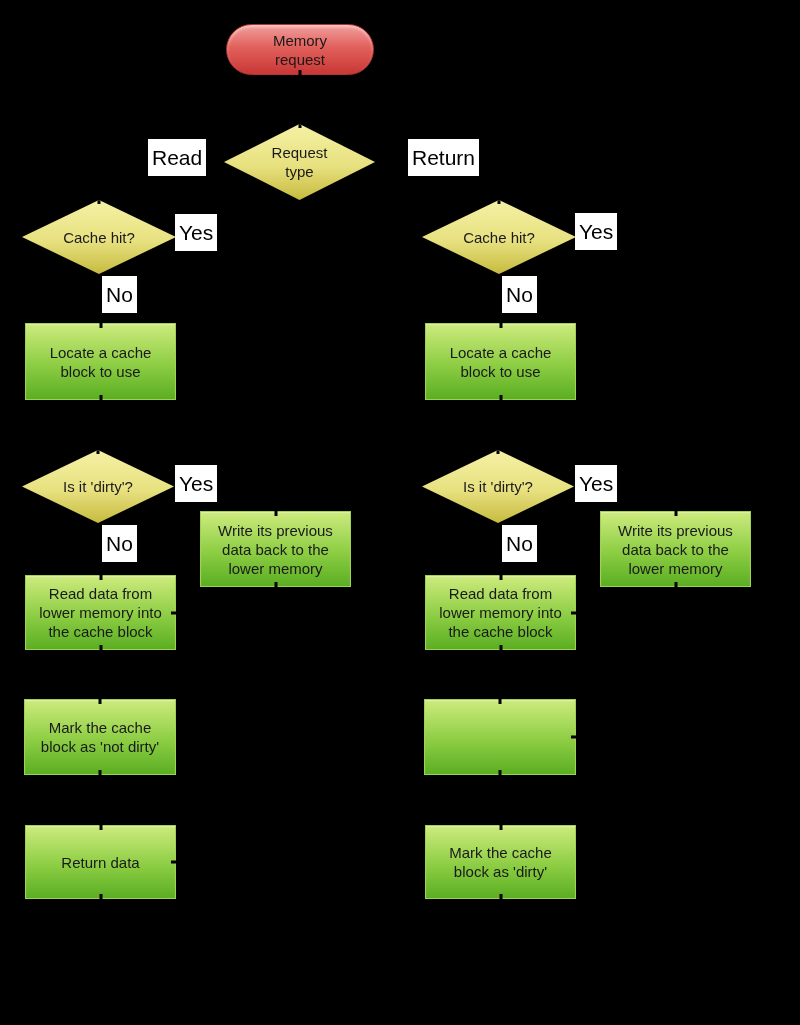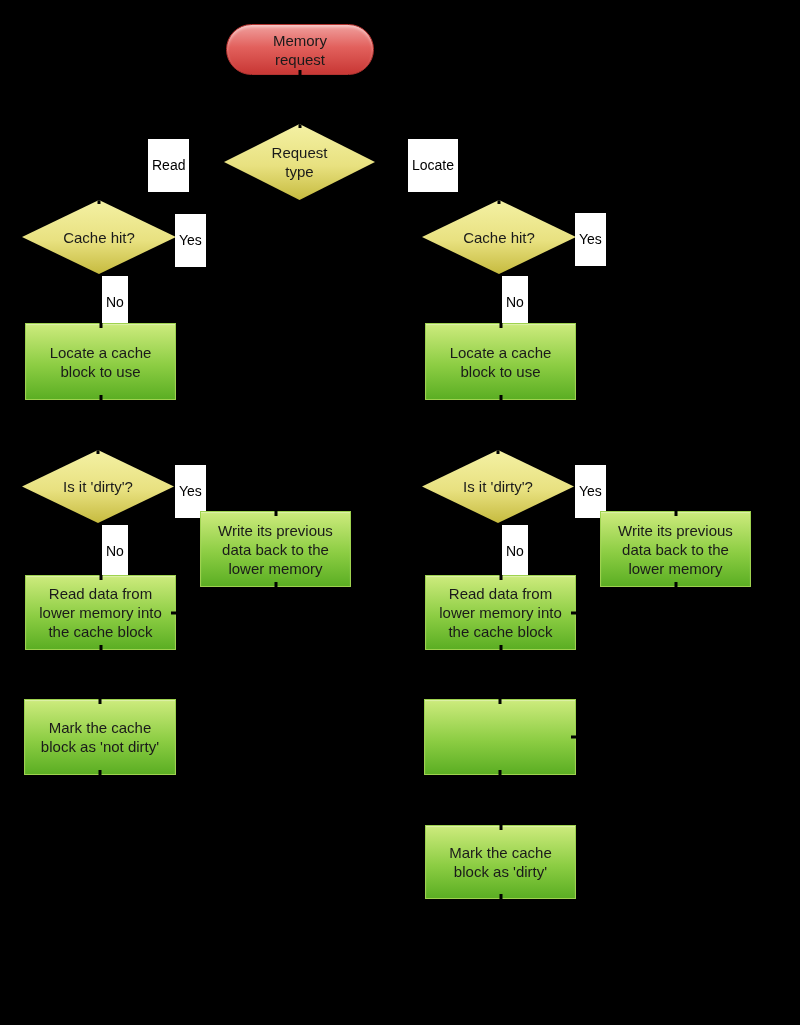--- a/index.html
+++ b/index.html
@@ -47,23 +47,23 @@
     clip-path: polygon(50% 0%, 100% 50%, 50% 100%, 0% 50%);
     background-image: linear-gradient(180deg,
       var(--decision-light, #f4f1a4) 0%,
       #e8e180 55%,
       var(--decision-dark, #c6bb3f) 100%);
   }
   .edge-label {
     position: absolute;
     background: var(--label-bg, #fff);
     color: #000;
-    font-size: 14px;
+    font-size: 21px;
     line-height: 21px;
-    padding: 16px 4px;
+    padding: 8px 4px;
     white-space: nowrap;
   }
   .nub {
     position: absolute;
     background: #000;
   }
   .nub.top    { top: -1px;    left: 50%; transform: translateX(-50%); width: 3px; height: 5px; }
   .nub.bottom { bottom: -1px; left: 50%; transform: translateX(-50%); width: 3px; height: 5px; }
   .nub.right  { right: -1px;  top: 50%;  transform: translateY(-50%); width: 5px; height: 3px; }
 </style>
@@ -78,21 +78,21 @@
 request</span>
   </div>
 
   <div class="node decision" style="left:224px; top:124px; width:151px; height:76px;">
     <span class="nub top"></span>
     <span class="label">Request
 type</span>
   </div>
 
   <div class="edge-label" style="left:148px; top:139px;">Read</div>
-  <div class="edge-label" style="left:408px; top:139px;">Locate</div>
+  <div class="edge-label" style="left:408px; top:139px;">Return</div>
 
   <div class="node decision" style="left:22px; top:200px; width:154px; height:74px;">
     <span class="nub top"></span>
     <span class="label">Cache hit?</span>
   </div>
   <div class="edge-label" style="left:175px; top:214px;">Yes</div>
   <div class="edge-label" style="left:102px; top:276px;">No</div>
 
   <div class="node process" style="left:25px; top:323px; width:151px; height:77px;">
     <span class="nub top"></span>
@@ -125,20 +125,26 @@
 the cache block</span>
   </div>
 
   <div class="node process" style="left:24px; top:699px; width:152px; height:76px;">
     <span class="nub top"></span>
     <span class="nub bottom"></span>
     <span class="label">Mark the cache
 block as 'not dirty'</span>
   </div>
 
+  <div class="node process" style="left:25px; top:825px; width:151px; height:74px;">
+    <span class="nub top"></span>
+    <span class="nub bottom"></span>
+    <span class="nub right"></span>
+    <span class="label">Return data</span>
+  </div>
 
   <div class="node decision" style="left:422px; top:200px; width:154px; height:74px;">
     <span class="nub top"></span>
     <span class="label">Cache hit?</span>
   </div>
   <div class="edge-label" style="left:575px; top:213px;">Yes</div>
   <div class="edge-label" style="left:502px; top:276px;">No</div>
 
   <div class="node process" style="left:425px; top:323px; width:151px; height:77px;">
     <span class="nub top"></span>

